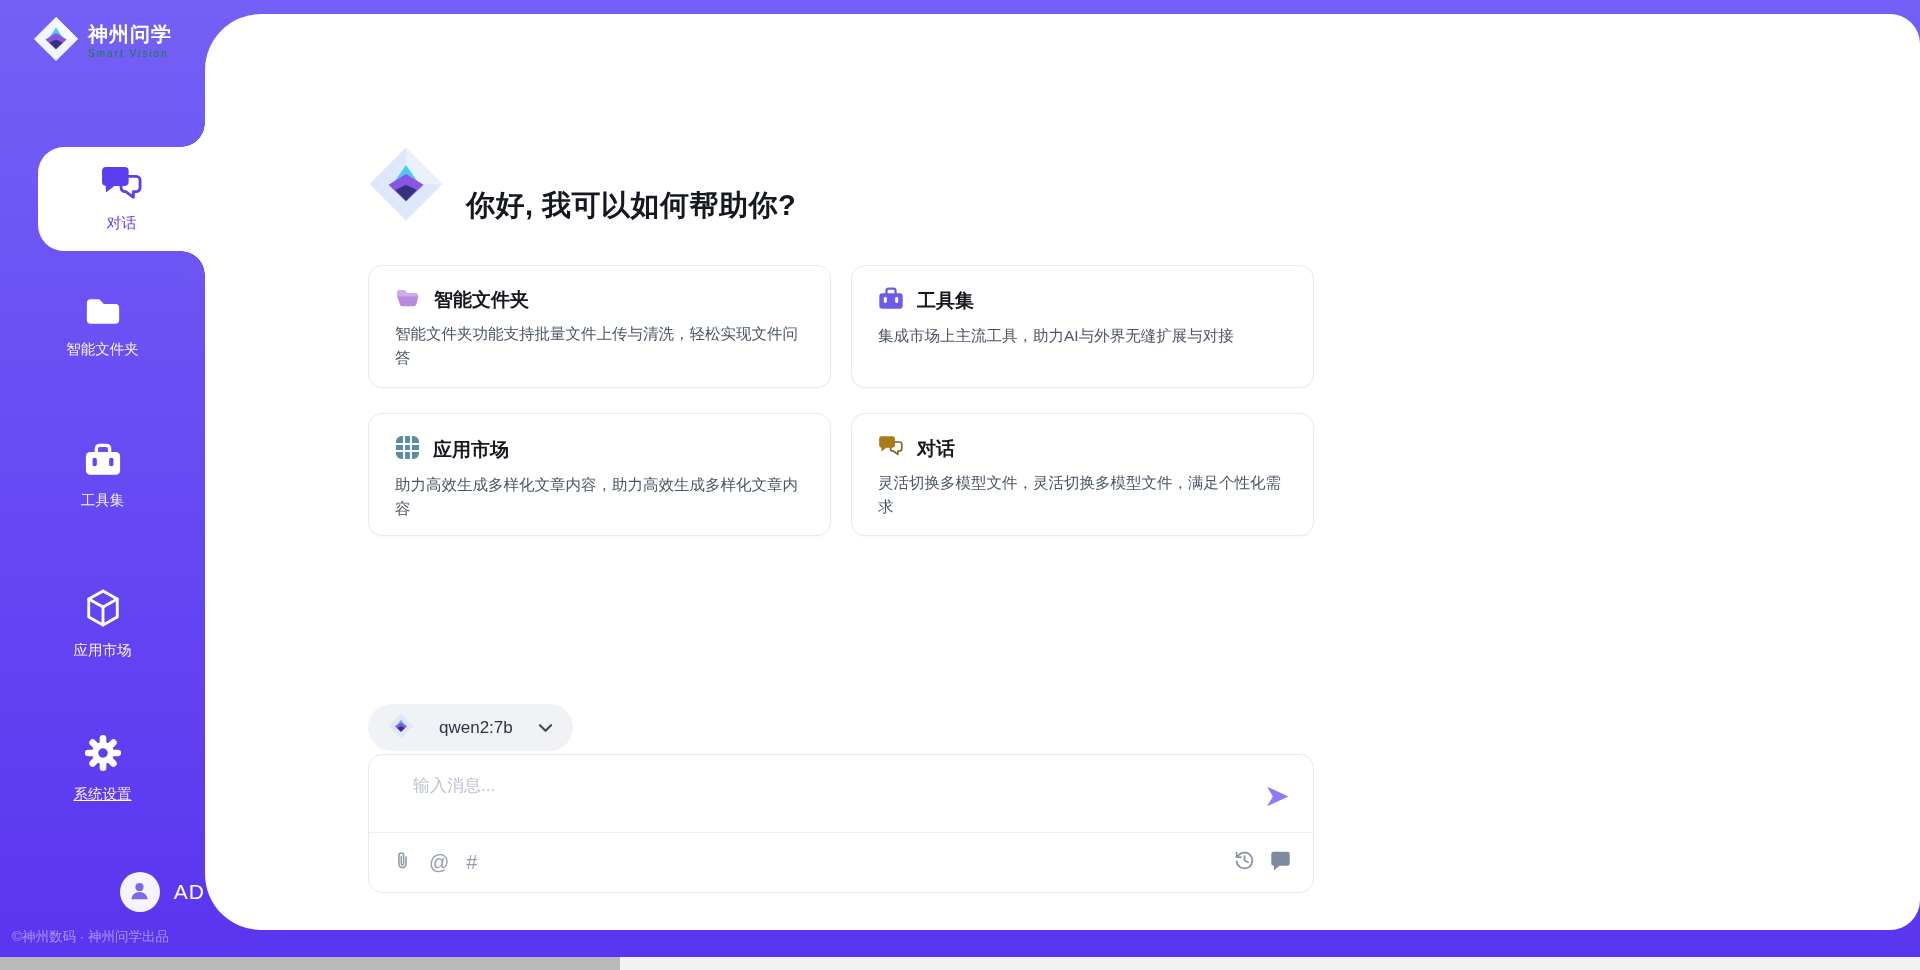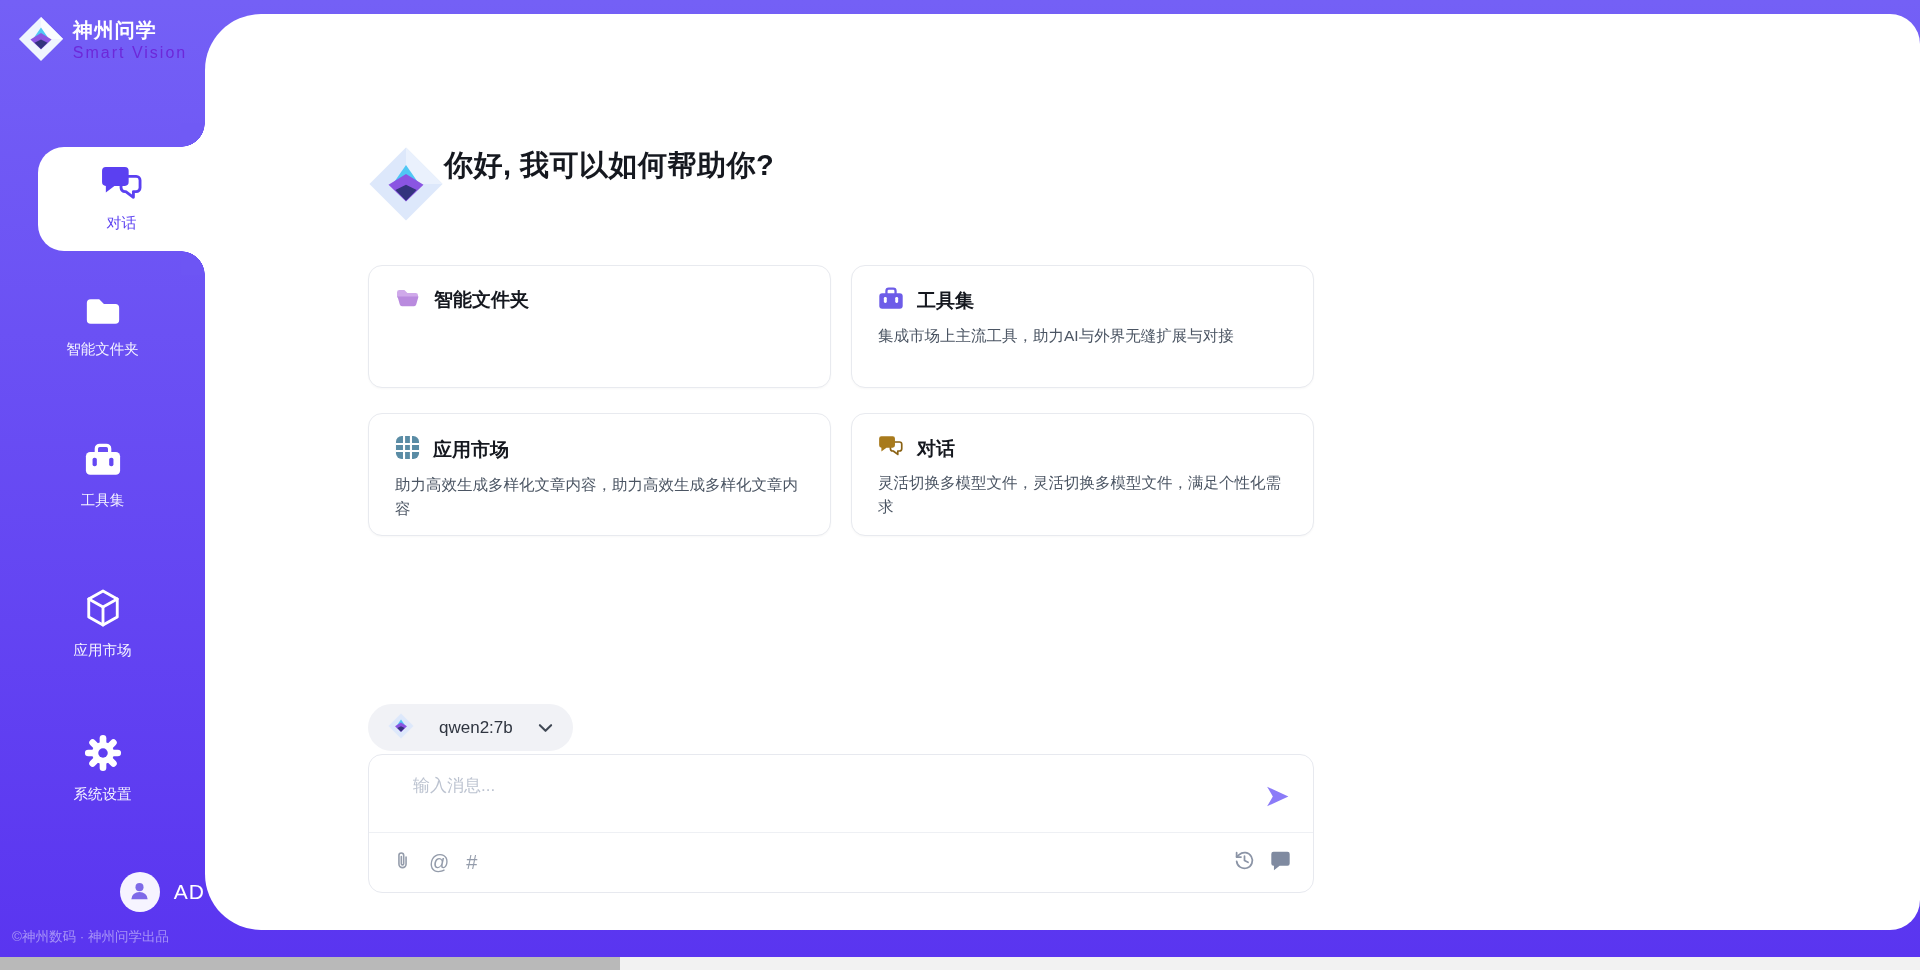--- a/index.html
+++ b/index.html
@@ -13,41 +13,41 @@
     background:linear-gradient(180deg,#7460f6 0%,#5a35f0 100%); }
   .scrollbar { position:absolute; left:0; bottom:0; width:1920px; height:13px; background:#f2f2f2; }
   .scrollbar .thumb { position:absolute; left:0; top:0; width:620px; height:13px; background:#b9b9b9; }
   .main-panel { position:absolute; left:205px; top:14px; width:1715px; height:916px;
     background:#ffffff; border-radius:56px 30px 30px 56px; }
   
   .sidebar { position:absolute; left:0; top:0; width:205px; height:957px; }
   .brand { position:absolute; left:0; top:16px; width:205px; display:flex; align-items:center; justify-content:center; gap:9px; }
   .brand-text { display:flex; flex-direction:column; line-height:1.15; }
   .brand-name { color:#fff; font-size:20px; font-weight:bold; letter-spacing:1px; }
-  .brand-sub { color:#6d28d9; font-size:16px; letter-spacing:2px; margin-top:2px; }
+  .brand-sub { color:#15803d; font-size:10px; letter-spacing:2px; margin-top:2px; }
   .nav-tab { position:absolute; left:38px; top:147px; width:167px; height:104px;
     background:#fff; border-radius:26px 0 0 26px; display:flex; flex-direction:column;
     align-items:center; justify-content:center; gap:7px; cursor:pointer; }
   .nav-tab .label { color:#5b40f1; font-size:15px; }
   .scoop-top { position:absolute; left:181px; top:123px; width:24px; height:24px;
     background:radial-gradient(circle 24px at 0 0,#705af5 98%,#ffffff 100%); }
   .scoop-bottom { position:absolute; left:181px; top:251px; width:24px; height:24px;
     background:radial-gradient(circle 24px at 0 100%,#6d55f4 98%,#ffffff 100%); }
   .nav-item { position:absolute; left:0; width:205px; display:flex; flex-direction:column;
     align-items:center; gap:9px; color:#fff; cursor:pointer; }
   .nav-item .label { font-size:14.5px; color:#f4f3ff; }
-  .nav-folders { top:296px; } .nav-tools { top:443px; } .nav-market { top:588px; } .nav-settings { top:734px; }
+  .nav-folders { top:296px; } .nav-tools { top:443px; } .nav-market { top:588px; } .nav-settings { top:734px;text-decoration:underline; }
   .user-row { position:absolute; left:0; top:872px; width:205px; display:flex;
     align-items:center; justify-content:flex-end; gap:14px; cursor:pointer; }
   .avatar { width:40px; height:40px; border-radius:50%; background:#f6f4ff; display:flex;
     align-items:center; justify-content:center; }
   .user-initials { color:#fff; font-size:21px; letter-spacing:1px; }
   .sidebar-footer { position:absolute; left:12px; top:928px; color:rgba(255,255,255,0.45); font-size:13.5px; }
   
-  .greeting { position:absolute; left:368px; top:146px; display:flex; align-items:flex-start; }
+  .greeting { position:absolute; left:368px; top:146px; display:flex; align-items:flex-end; gap:22px; }
   .greeting h1 { font-size:29px; font-weight:bold; color:#15181f; letter-spacing:0.5px; }
   .cards { position:absolute; left:368px; top:265px; display:grid;
     grid-template-columns:463px 463px; column-gap:20px; row-gap:25px; }
   .card { height:123px; background:#fff; border:1px solid #e8eaef; border-radius:14px;
     padding:21px 26px; cursor:pointer; box-shadow:0 1px 2px rgba(16,24,40,0.03); }
   .card-head { display:flex; align-items:center; gap:13px; }
   .card-title { font-size:19px; font-weight:bold; color:#15181f; }
   .card-desc { margin-top:9px; font-size:15.5px; color:#4b5563; line-height:24px; }
   
   .model-pill { position:absolute; left:368px; top:704px; height:47px; padding:0 20px;
@@ -189,20 +189,21 @@
   <div class="card">
     <div class="card-head">
       <span>
         <svg viewBox="0 0 27 22" width="26" height="21">
           <path fill="#cfa9ea" d="M2 4.5 a2.5 2.5 0 0 1 2.5 -2.5 h5.2 l3.2 3.2 h8.6 a2.5 2.5 0 0 1 2.5 2.5 v2.3 H2 Z"></path>
           <path fill="#b98ade" d="M2.5 9 h22 l-2.4 8.3 a2.4 2.4 0 0 1 -2.3 1.7 H7.2 a2.4 2.4 0 0 1 -2.3 -1.7 Z"></path>
         </svg>
       </span>
       <span class="card-title">智能文件夹</span>
     </div>
+    <div class="card-desc">智能文件夹功能支持批量文件上传与清洗，轻松实现文件问答</div>
   </div>
 
   <div class="card">
     <div class="card-head">
       <span>
         <svg viewBox="0 0 40 36" width="26" height="24">
           <rect x="13" y="2" width="14" height="12" rx="3.5" fill="none" stroke="#6d5ce8" stroke-width="3.5"></rect>
           <rect x="2" y="9" width="36" height="24" rx="4.5" fill="#6d5ce8"></rect>
           <rect x="9" y="15" width="4.5" height="9" rx="2" fill="#ffffff"></rect>
           <rect x="26.5" y="15" width="4.5" height="9" rx="2" fill="#ffffff"></rect>

